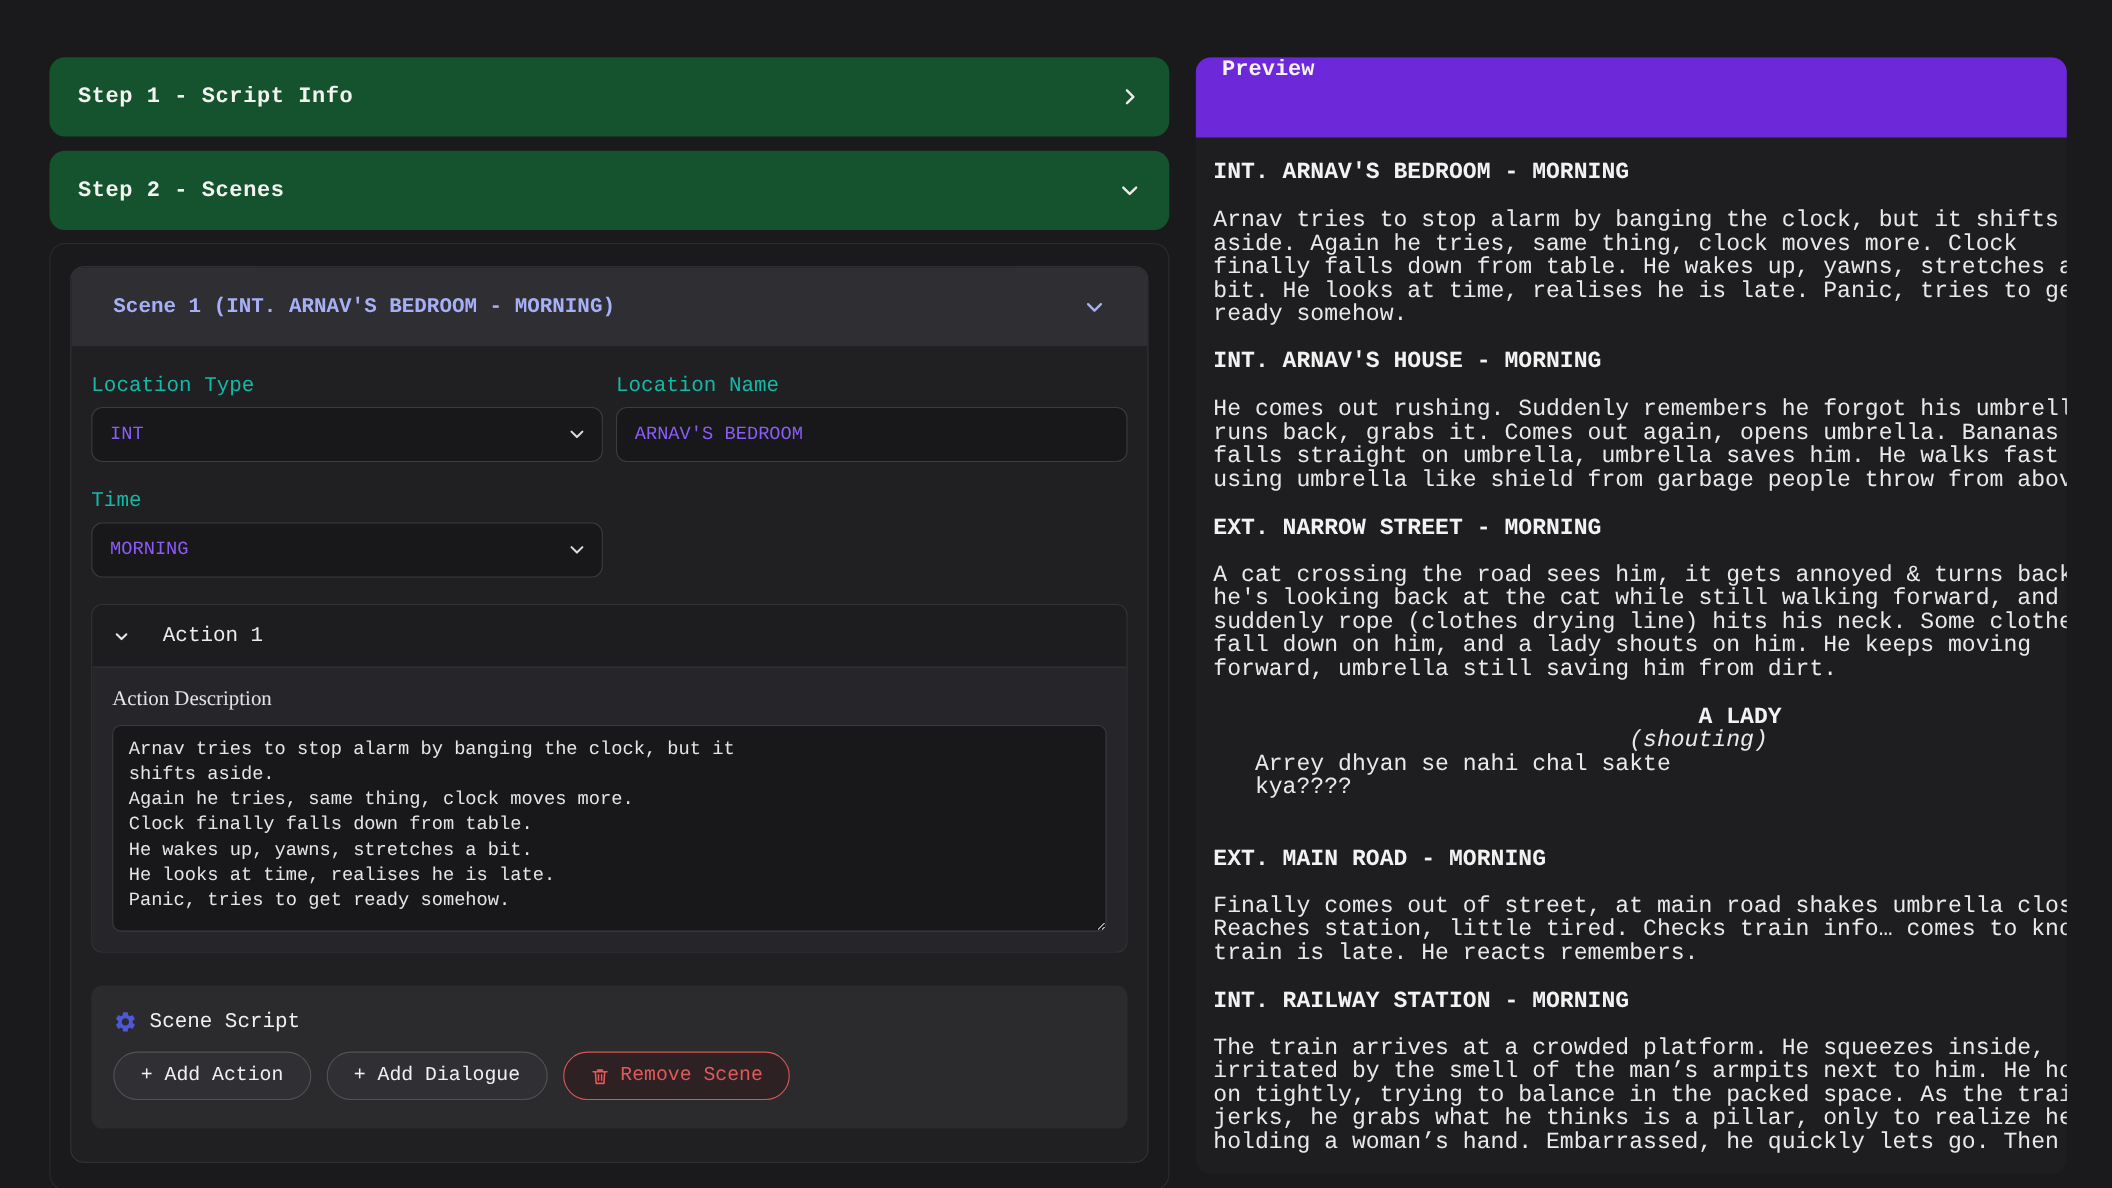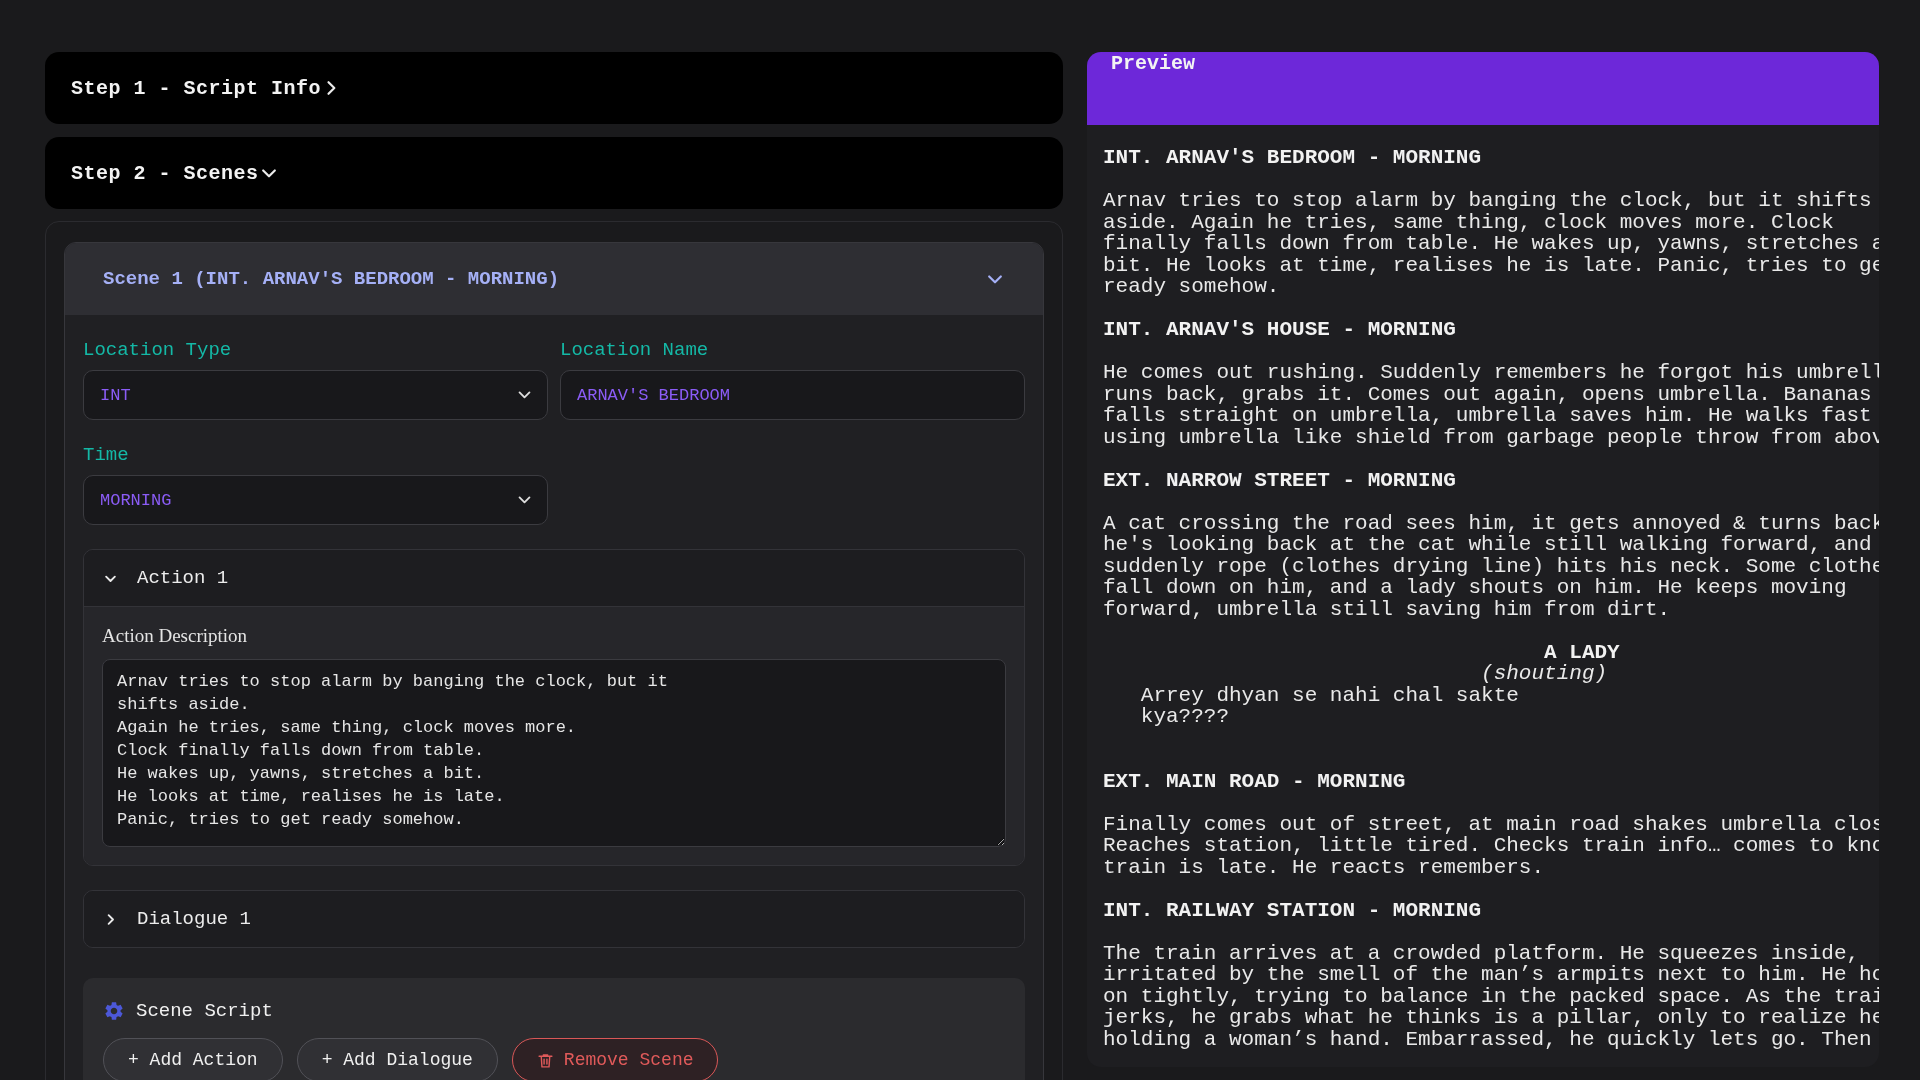--- a/index.html
+++ b/index.html
@@ -8,22 +8,22 @@
   body {
     width:1920px; height:1080px; overflow:hidden;
     background:#1a1a1c; color:#ececec;
     font-family:"Liberation Mono","DejaVu Sans Mono",monospace;
   }
   .page { display:flex; gap:24px; padding:52px 38px 0 45px; height:100%; }
 
   
   .left-col { width:1018px; flex:none; }
   .step-card {
-    height:72px; background:#000000; border-radius:14px;
-    display:flex; align-items:center; justify-content:flex-start;
+    height:72px; background:#14532d; border-radius:14px;
+    display:flex; align-items:center; justify-content:space-between;
     padding:0 26px; margin-bottom:13px; cursor:pointer;
   }
   .step-label { font-weight:700; font-size:20px; color:#f3f3f3; letter-spacing:.5px; }
   .chev { flex:none; display:block; }
   .step-body { border:1px solid #2b2b2f; border-radius:14px; padding:20px 18px 24px; margin-top:-1px; }
 
   .scene-card { border:1px solid #37373c; border-radius:12px; overflow:hidden; }
   .scene-header {
     height:72px; background:#2e2e33; display:flex; align-items:center;
     justify-content:space-between; padding:0 38px; cursor:pointer;
@@ -37,21 +37,21 @@
   select, input.text {
     width:100%; height:50px; background:#18181b; border:1px solid #3b3b40;
     border-radius:10px; color:#8b5cf6; font-family:inherit; font-size:17px;
     padding:0 16px; appearance:none; -webkit-appearance:none; outline:none;
   }
   .sel-chev { position:absolute; right:15px; top:16px; pointer-events:none; color:#dedede; }
   .mt24 { margin-top:24px; }
 
   .sub-card { margin-top:24px; border:1px solid #333338; border-radius:10px; overflow:hidden; }
   .sub-header {
-    height:56px; background:#1d1d20; display:flex; align-items:center; gap:19px;
+    height:56px; background:#1d1d20; display:flex; align-items:center; gap:30px;
     padding:0 19px; font-size:19px; color:#ececec; cursor:pointer;
   }
   .sub-body { background:#26262a; padding:18px; border-top:1px solid #333338; }
   .sub-body label { display:block; font-size:19px; color:#e4e4e4; margin-bottom:12px;font-family:Liberation Serif, serif; }
   textarea {
     width:100%; height:188px; background:#18181b; border:1px solid #3b3b40;
     border-radius:8px; color:#e6e6e6; font-family:inherit; font-size:17px;
     line-height:23px; padding:10px 14px; resize:both; outline:none; display:block;
   }
 
@@ -157,28 +157,20 @@
               <textarea spellcheck="false" style="">Arnav tries to stop alarm by banging the clock, but it
 shifts aside.
 Again he tries, same thing, clock moves more.
 Clock finally falls down from table.
 He wakes up, yawns, stretches a bit.
 He looks at time, realises he is late.
 Panic, tries to get ready somehow.</textarea>
             </div>
           </div>
 
-          <div class="sub-card">
-            <div class="sub-header">
-              <svg class="chev" width="15" height="15" viewBox="0 0 24 24" fill="none" stroke="#e8e8e8" stroke-width="3" stroke-linecap="round" stroke-linejoin="round">
-                  <path d="M9 5l7 7-7 7"></path>
-                </svg>
-              <span>Dialogue 1</span>
-            </div>
-          </div>
 
           <div class="actions-card">
             <div class="actions-title">
               <svg width="22" height="22" viewBox="0 0 24 24" fill="#4c58d8">
                   <path d="M19.14 12.94c.04-.3.06-.61.06-.94 0-.32-.02-.64-.07-.94l2.03-1.58c.18-.14.23-.41.12-.61l-1.92-3.32c-.12-.22-.37-.29-.59-.22l-2.39.96c-.5-.38-1.03-.7-1.62-.94l-.36-2.54c-.04-.24-.24-.41-.48-.41h-3.84c-.24 0-.43.17-.47.41l-.36 2.54c-.59.24-1.13.57-1.62.94l-2.39-.96c-.22-.08-.47 0-.59.22L2.74 8.87c-.12.21-.08.47.12.61l2.03 1.58c-.05.3-.09.63-.09.94s.02.64.07.94l-2.03 1.58c-.18.14-.23.41-.12.61l1.92 3.32c.12.22.37.29.59.22l2.39-.96c.5.38 1.03.7 1.62.94l.36 2.54c.05.24.24.41.48.41h3.84c.24 0 .44-.17.47-.41l.36-2.54c.59-.24 1.13-.56 1.62-.94l2.39.96c.22.08.47 0 .59-.22l1.92-3.32c.12-.22.07-.47-.12-.61l-2.01-1.58zM12 15.6c-1.98 0-3.6-1.62-3.6-3.6s1.62-3.6 3.6-3.6 3.6 1.62 3.6 3.6-1.62 3.6-3.6 3.6z"></path>
                 </svg>
               <span>Scene Script</span>
             </div>
             <div class="btn-row">
               <button class="pill">

